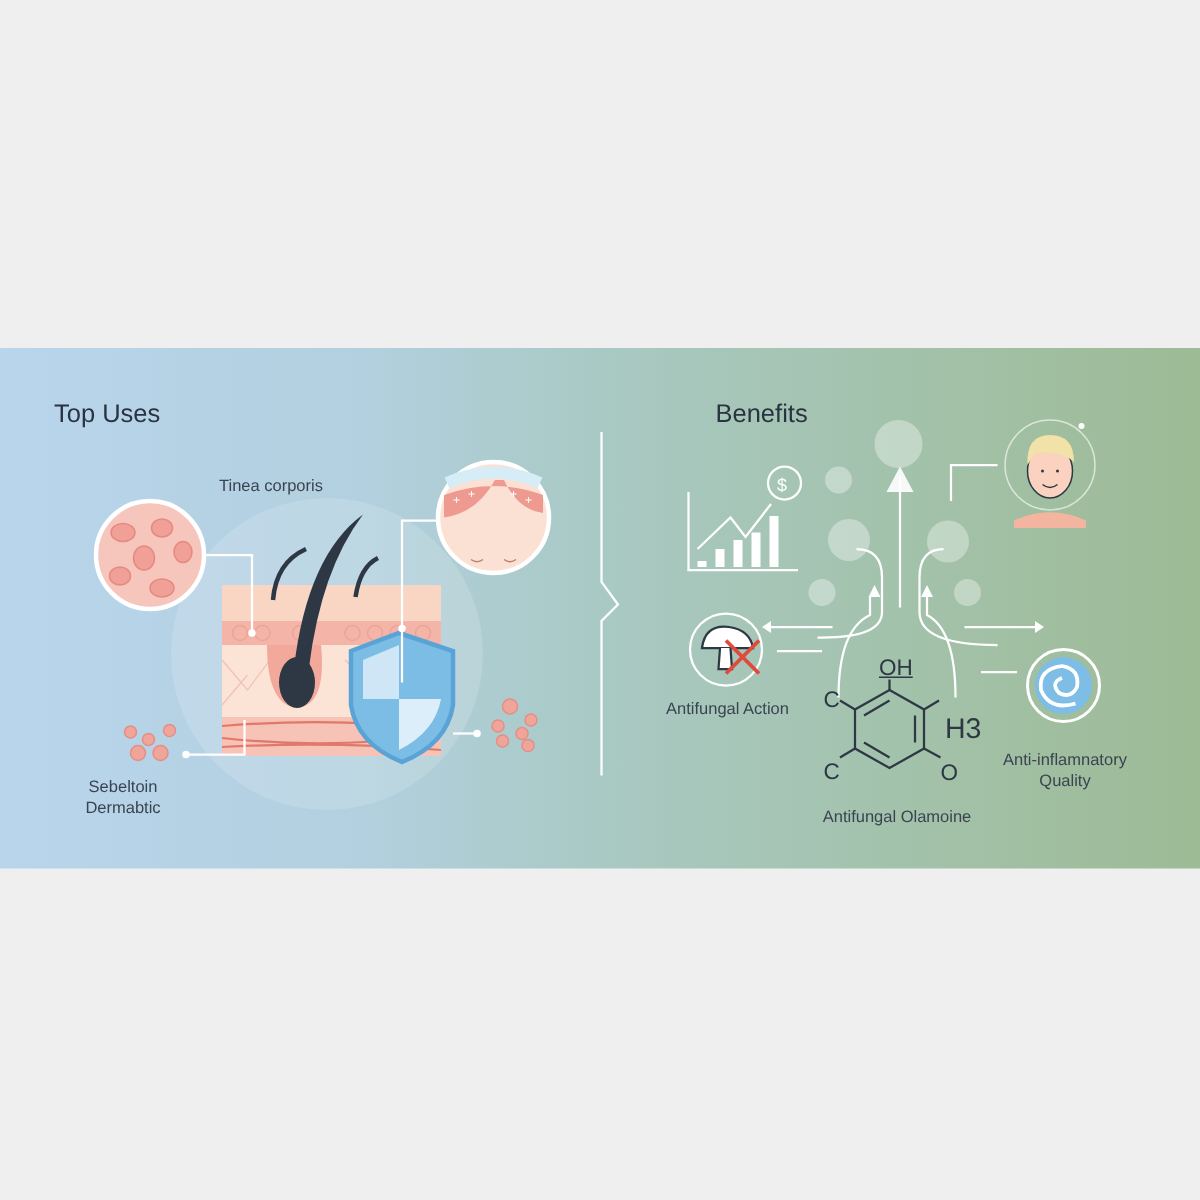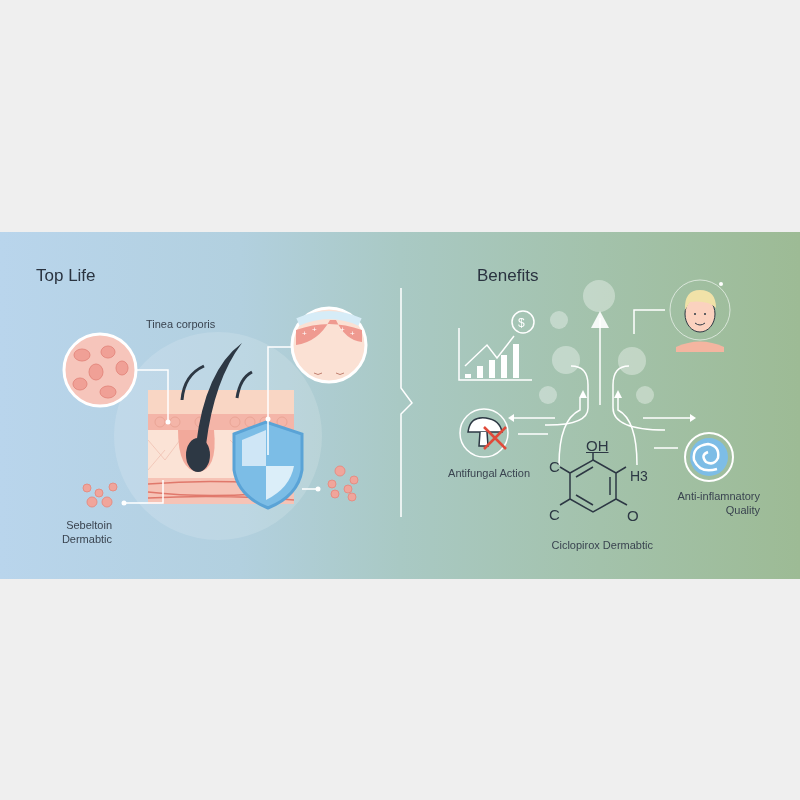--- a/index.html
+++ b/index.html
@@ -1,29 +1,29 @@
 <!DOCTYPE html>
 <html><head>
 <meta charset="utf-8">
 <style>
   html, body { margin:0; padding:0; }
   body { width:800px; height:800px; background:#efefef; position:relative; overflow:hidden;
          font-family:"Liberation Sans", "DejaVu Sans", sans-serif; }
   .banner { position:absolute; left:0; top:232px; width:800px; height:347px;
             background:linear-gradient(90deg,#b9d5ec 0%,#b2d0df 30%,#a9c9c4 50%,#a3c2ab 75%,#9dbb95 100%); overflow:hidden; }
   .title { position:absolute; font-size:17px; color:#2a3340; }
-  .label { position:absolute; font-size:11px; color:#3a4450; text-align:right; line-height:14px; }
+  .label { position:absolute; font-size:11px; color:#3a4450; text-align:center; line-height:14px; }
   svg { position:absolute; left:0; top:0; }
 </style>
 </head>
 <body>
 
 <div class="banner">
 
-  <div class="title" style="left:36px;top:34px;">Top Life</div>
+  <div class="title" style="left:36px;top:34px;">Top Uses</div>
 
   <svg width="800" height="347" viewBox="0 232 800 347">
 
     <circle cx="218" cy="436" r="104" fill="#ffffff" opacity="0.15"></circle>
 
     <g>
       <rect x="148" y="390" width="146" height="114" fill="#fbe3d6"></rect>
       <rect x="148" y="390" width="146" height="26" fill="#f9d6c4"></rect>
       <rect x="148" y="414" width="146" height="16" fill="#f4b5a8"></rect>
       <g fill="none" stroke="#eaa596" stroke-width="1">
@@ -175,24 +175,24 @@
 
   <div class="label" style="left:146px;top:85px;font-size:11px;">Tinea corporis</div>
   <div class="label" style="left:52px;top:286px;width:60px;">
     <div>Sebeltoin</div>
     <div>Dermabtic</div>
   </div>
 
   <div class="title" style="left:433px;top:34px;margin-left:44px;">Benefits</div>
 
   <div class="label" style="left:440px;top:234px;width:90px;">Antifungal Action</div>
-  <div class="label" style="left:660px;top:257px;width:100px;">
+  <div class="label" style="left:660px;top:268px;width:100px;">
     <div>Anti-inflamnatory</div>
     <div>Quality</div>
   </div>
 
   <div class="label" style="left:586px;top:207px;font-size:15px;color:#2d3844;text-decoration:underline;">OH</div>
-  <div class="label" style="left:630px;top:237px;font-size:14px;color:#2d3844;">H3</div>
+  <div class="label" style="left:630px;top:248px;font-size:19px;color:#2d3844;">H3</div>
   <div class="label" style="left:627px;top:277px;font-size:15px;color:#2d3844;">O</div>
   <div class="label" style="left:549px;top:228px;font-size:15px;color:#2d3844;">C</div>
   <div class="label" style="left:549px;top:276px;font-size:15px;color:#2d3844;">C</div>
-  <div class="label" style="left:543px;top:306px;width:110px;">Ciclopirox Dermabtic</div>
+  <div class="label" style="left:543px;top:306px;width:110px;">Antifungal Olamoine</div>
 </div>
 
 </body></html>

